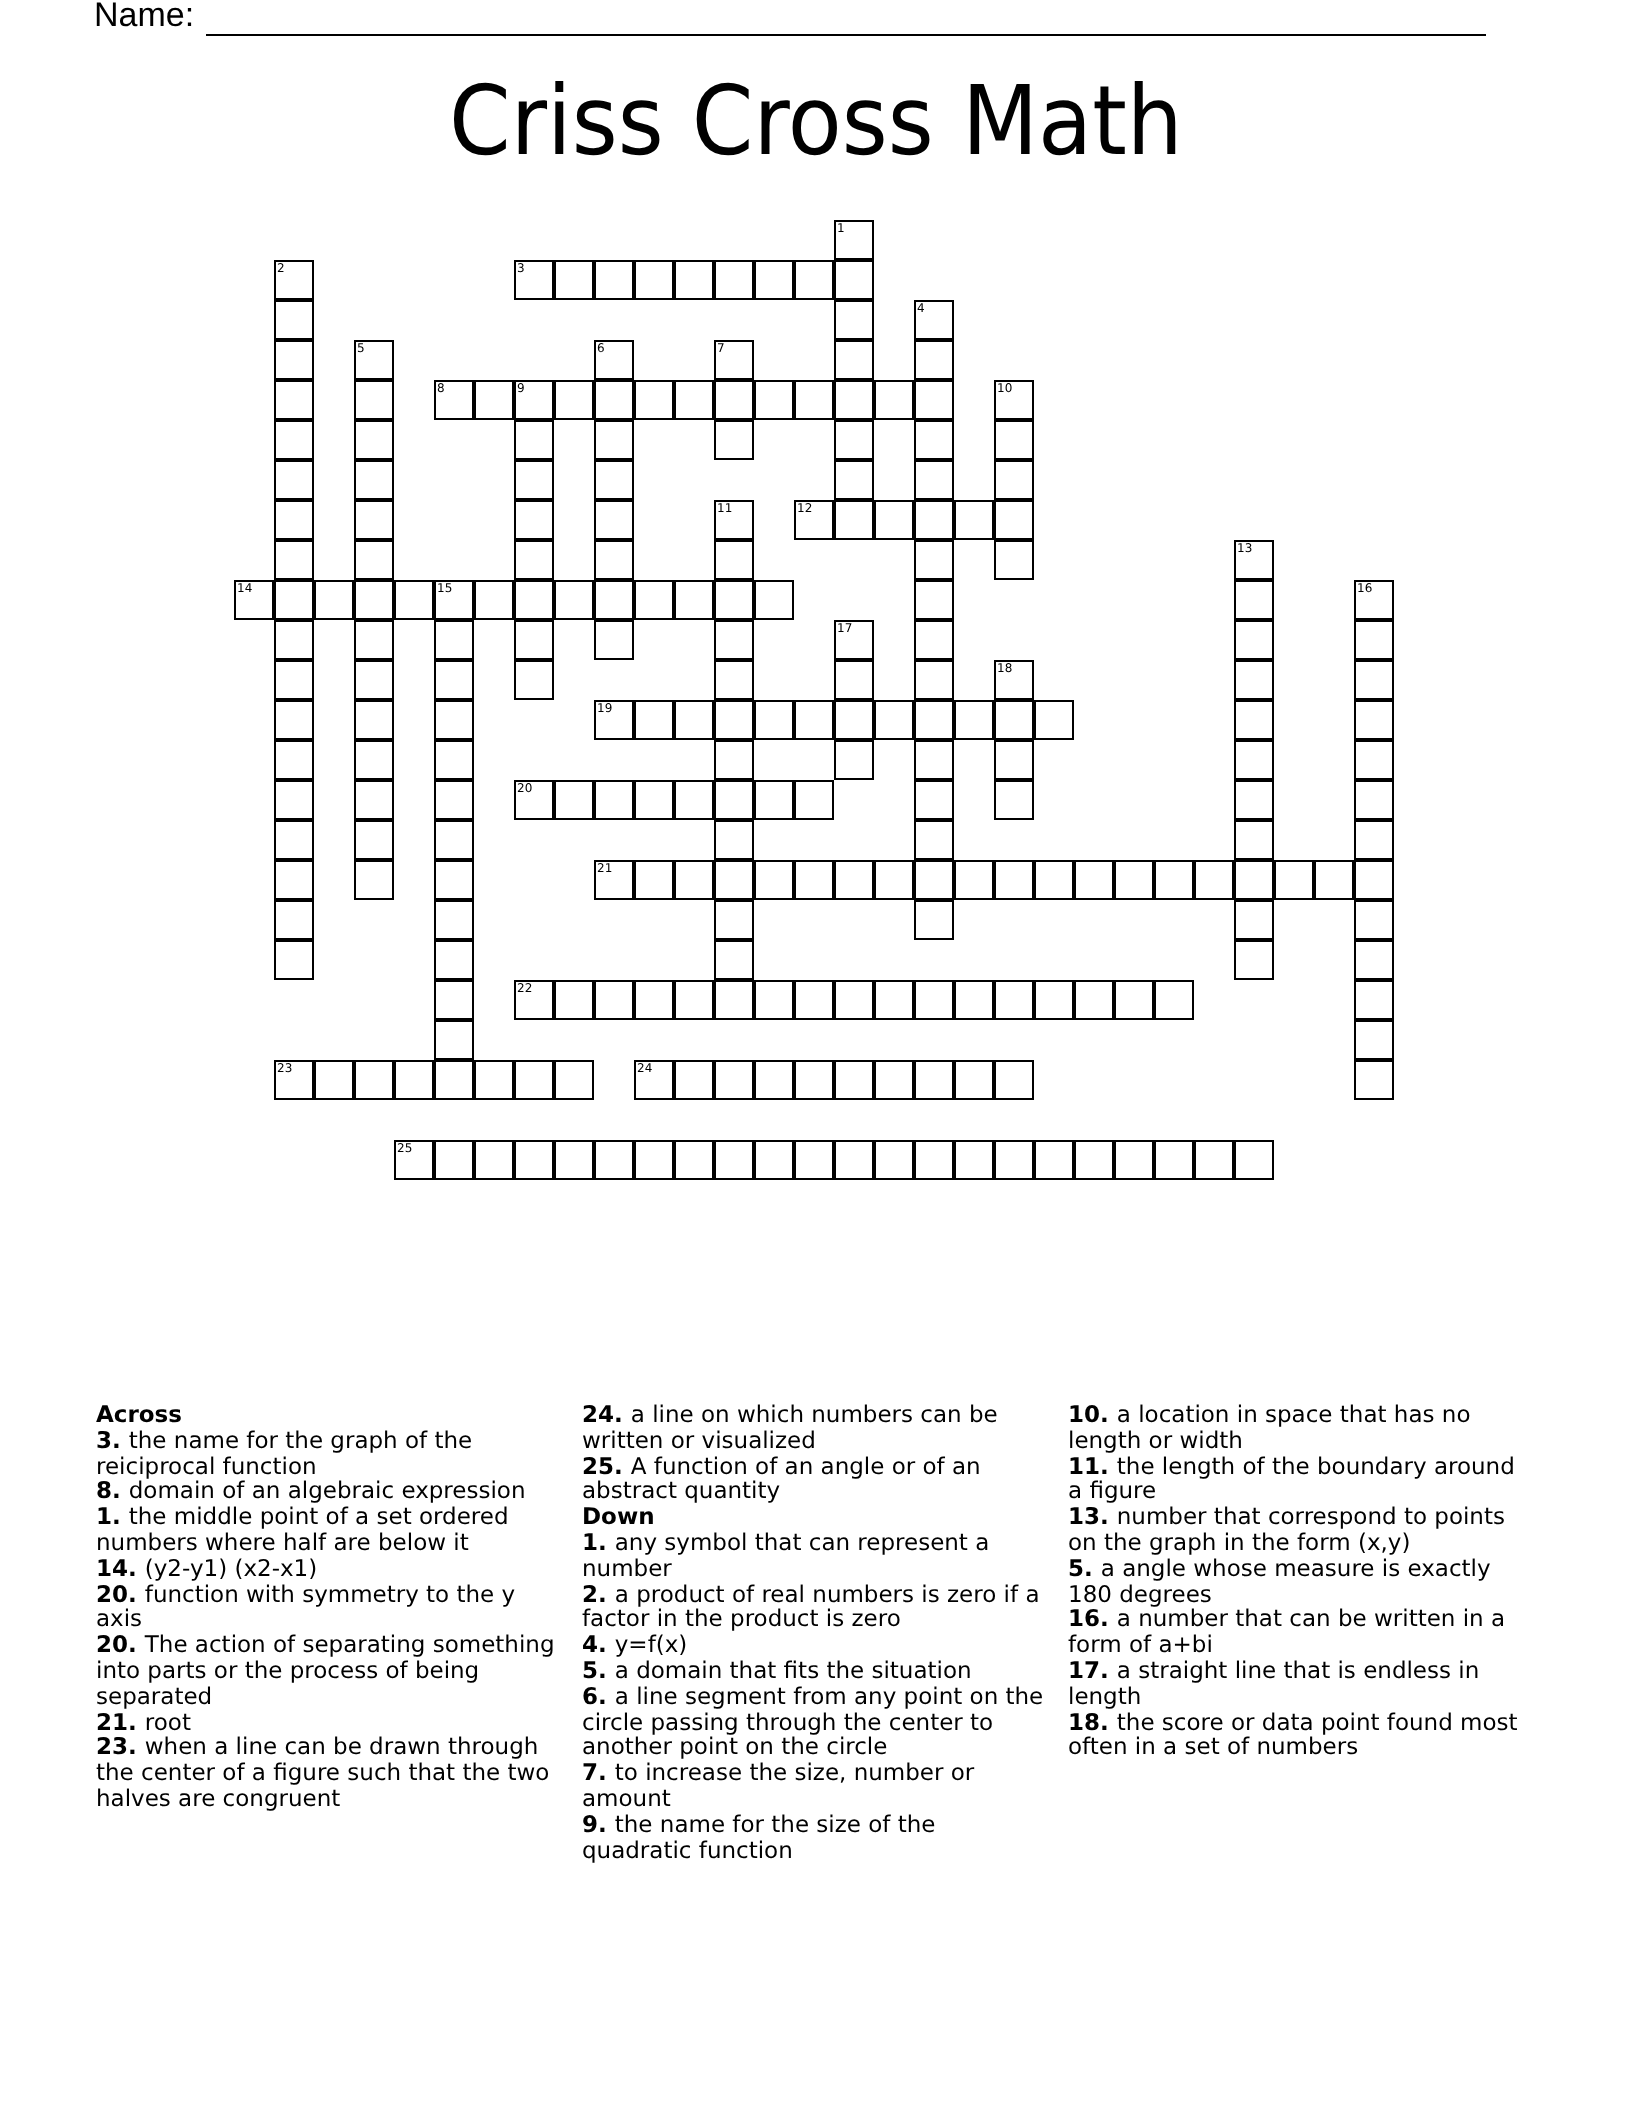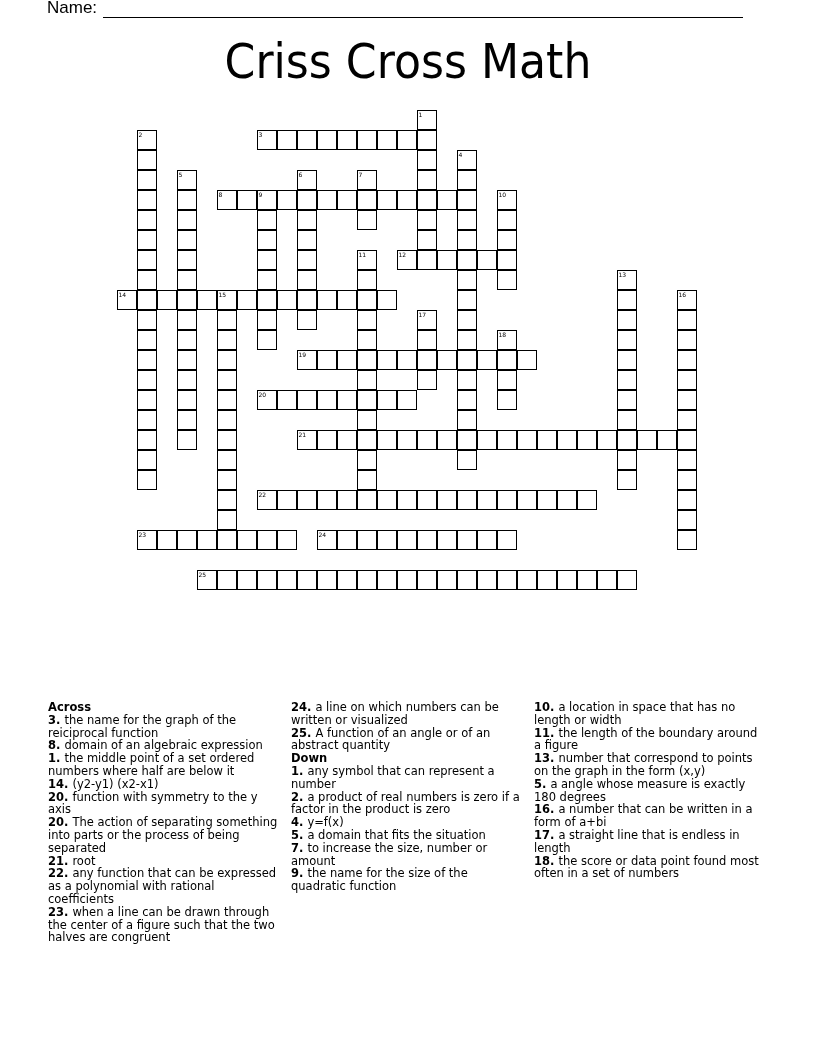--- a/index.html
+++ b/index.html
@@ -334,31 +334,31 @@
 
 <div class="clues col1" id="col1">
     <div class="clue-head">Across</div>
     <div class="clue"><b>3. </b><span>the name for the graph of the reiciprocal function</span></div>
     <div class="clue"><b>8. </b><span>domain of an algebraic expression</span></div>
     <div class="clue"><b>1. </b><span>the middle point of a set ordered numbers where half are below it</span></div>
     <div class="clue"><b>14. </b><span>(y2-y1) (x2-x1)</span></div>
     <div class="clue"><b>20. </b><span>function with symmetry to the y axis</span></div>
     <div class="clue"><b>20. </b><span>The action of separating something into parts or the process of being separated</span></div>
     <div class="clue"><b>21. </b><span>root</span></div>
-    <div class="clue"><b>22. </b><span>any function that can be expressed as a polynomial with rational coefficients</span></div>
     <div class="clue"><b>23. </b><span>when a line can be drawn through the center of a figure such that the two halves are congruent</span></div>
   </div>
 <div class="clues col2" id="col2">
     <div class="clue"><b>24. </b><span>a line on which numbers can be written or visualized</span></div>
     <div class="clue"><b>25. </b><span>A function of an angle or of an abstract quantity</span></div>
     <div class="clue-head">Down</div>
     <div class="clue"><b>1. </b><span>any symbol that can represent a number</span></div>
     <div class="clue"><b>2. </b><span>a product of real numbers is zero if a factor in the product is zero</span></div>
     <div class="clue"><b>4. </b><span>y=f(x)</span></div>
     <div class="clue"><b>5. </b><span>a domain that fits the situation</span></div>
+    <div class="clue"><b>6. </b><span>a line segment from any point on the circle passing through the center to another point on the circle</span></div>
     <div class="clue"><b>7. </b><span>to increase the size, number or amount</span></div>
     <div class="clue"><b>9. </b><span>the name for the size of the quadratic function</span></div>
   </div>
 <div class="clues col3" id="col3">
     <div class="clue"><b>10. </b><span>a location in space that has no length or width</span></div>
     <div class="clue"><b>11. </b><span>the length of the boundary around a figure</span></div>
     <div class="clue"><b>13. </b><span>number that correspond to points on the graph in the form (x,y)</span></div>
     <div class="clue"><b>5. </b><span>a angle whose measure is exactly 180 degrees</span></div>
     <div class="clue"><b>16. </b><span>a number that can be written in a form of a+bi</span></div>
     <div class="clue"><b>17. </b><span>a straight line that is endless in length</span></div>

